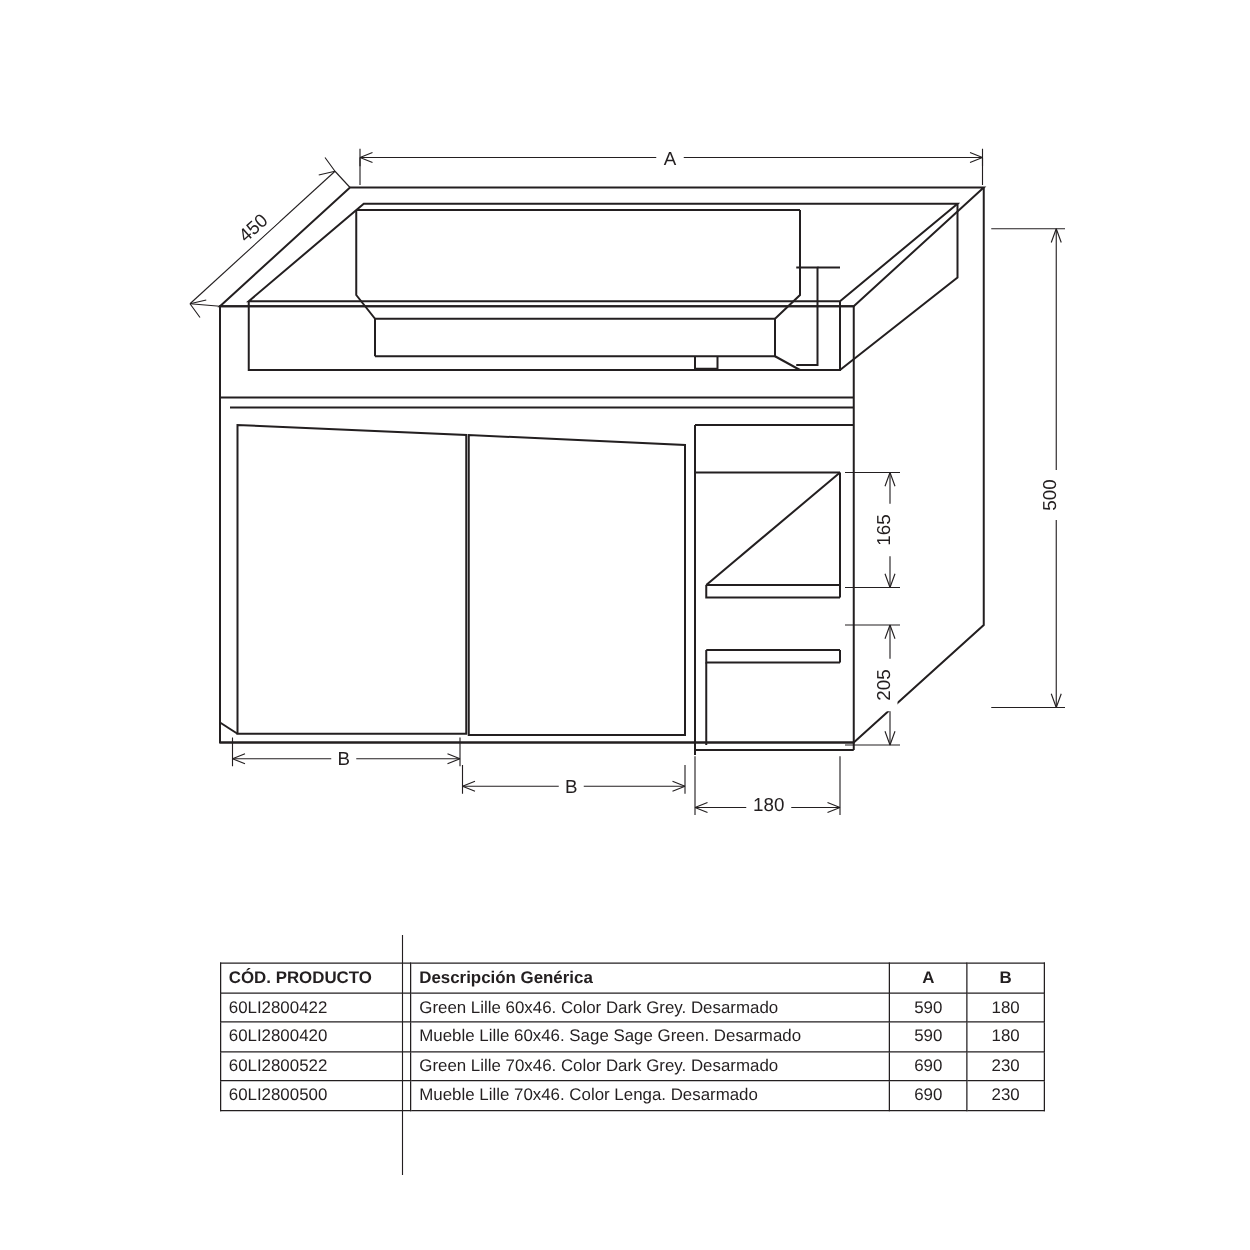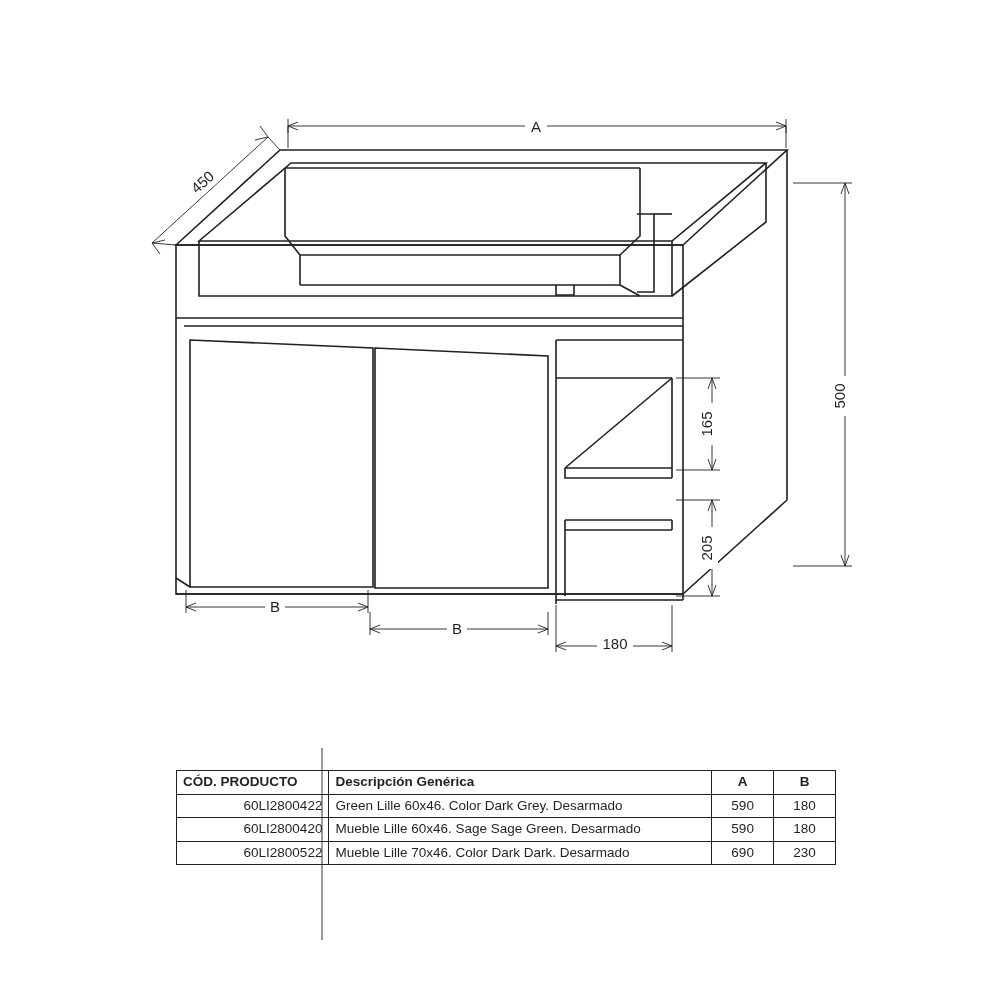--- a/index.html
+++ b/index.html
@@ -51,21 +51,21 @@
     border: 1px solid #231f20;
     padding: 3px 6px 4px 6px;
     font-weight: normal;
     line-height: 1.15;
     white-space: nowrap;
   }
   table.spec thead th {
     font-weight: bold;
     font-size: 13.5px;
   }
-  .col-code   { width: 148px; text-align: right; }
+  .col-code   { width: 148px; text-align: left; }
   .col-desc   { width: 392px; text-align: left; }
   .col-a      { width: 58px;  text-align: center; }
   .col-b      { width: 58px;  text-align: center; }
   thead .col-code { text-align: left; }
   thead .col-desc { text-align: left; margin-left: 28px; }
 </style>
 </head>
 <body>
 
 <div id="stage">
@@ -242,21 +242,27 @@
           <td class="col-b">180</td>
         </tr>
         <tr>
           <td class="col-code">60LI2800420</td>
           <td class="col-desc">Mueble Lille 60x46. Sage Sage Green. Desarmado</td>
           <td class="col-a">590</td>
           <td class="col-b">180</td>
         </tr>
         <tr>
           <td class="col-code">60LI2800522</td>
-          <td class="col-desc">Mueble Lille 70x46. Color Dark Dark. Desarmado</td>
+          <td class="col-desc">Green Lille 70x46. Color Dark Grey. Desarmado</td>
+          <td class="col-a">690</td>
+          <td class="col-b">230</td>
+        </tr>
+        <tr>
+          <td class="col-code">60LI2800500</td>
+          <td class="col-desc">Mueble Lille 70x46. Color Lenga. Desarmado</td>
           <td class="col-a">690</td>
           <td class="col-b">230</td>
         </tr>
       </tbody>
     </table>
   </div>
 
 </div>
 
 </body></html>

